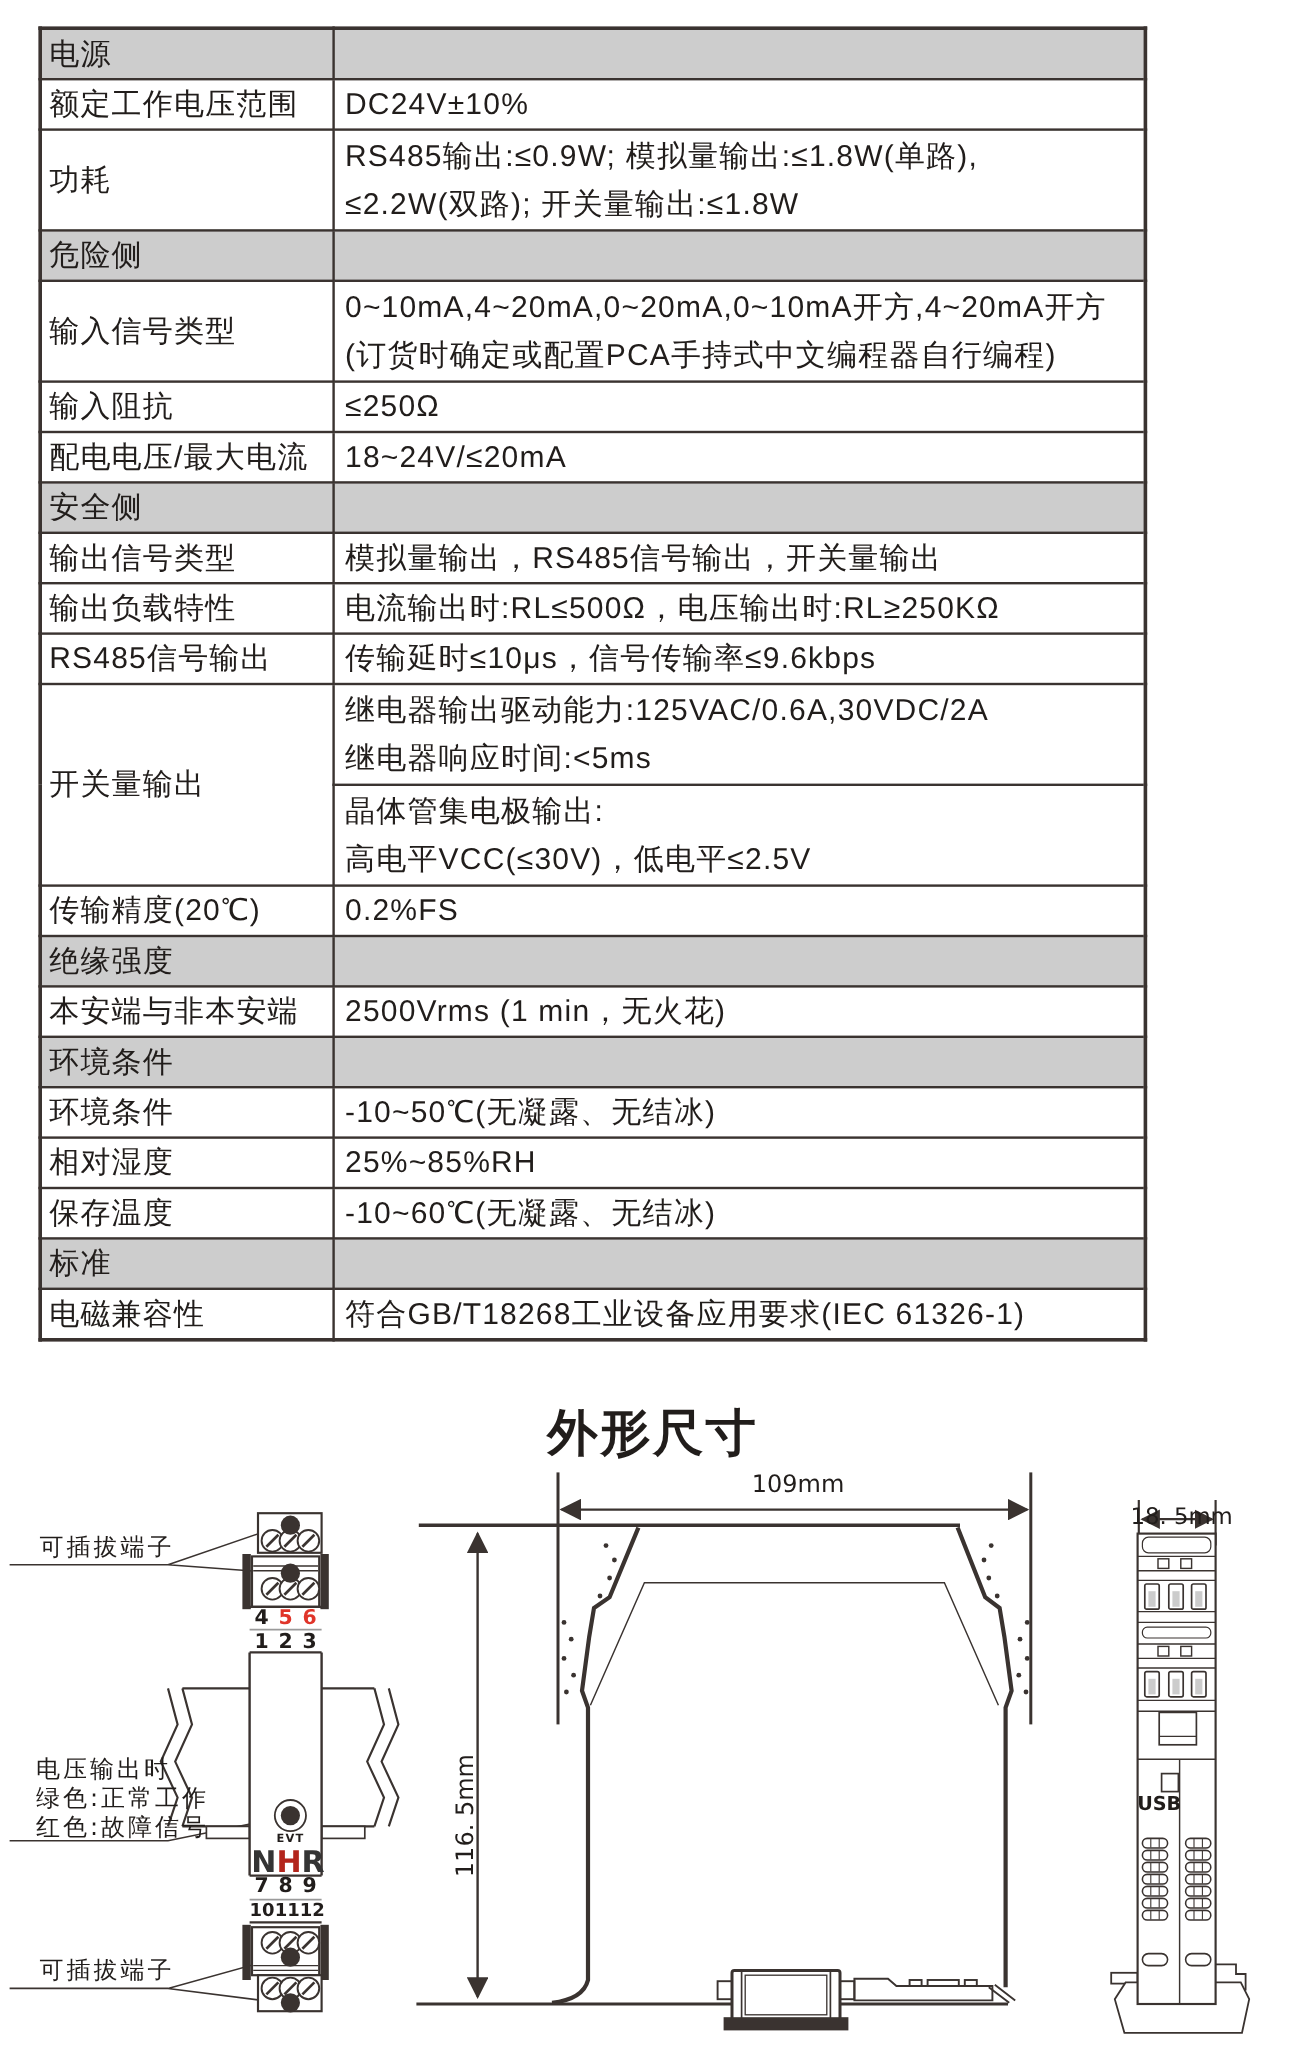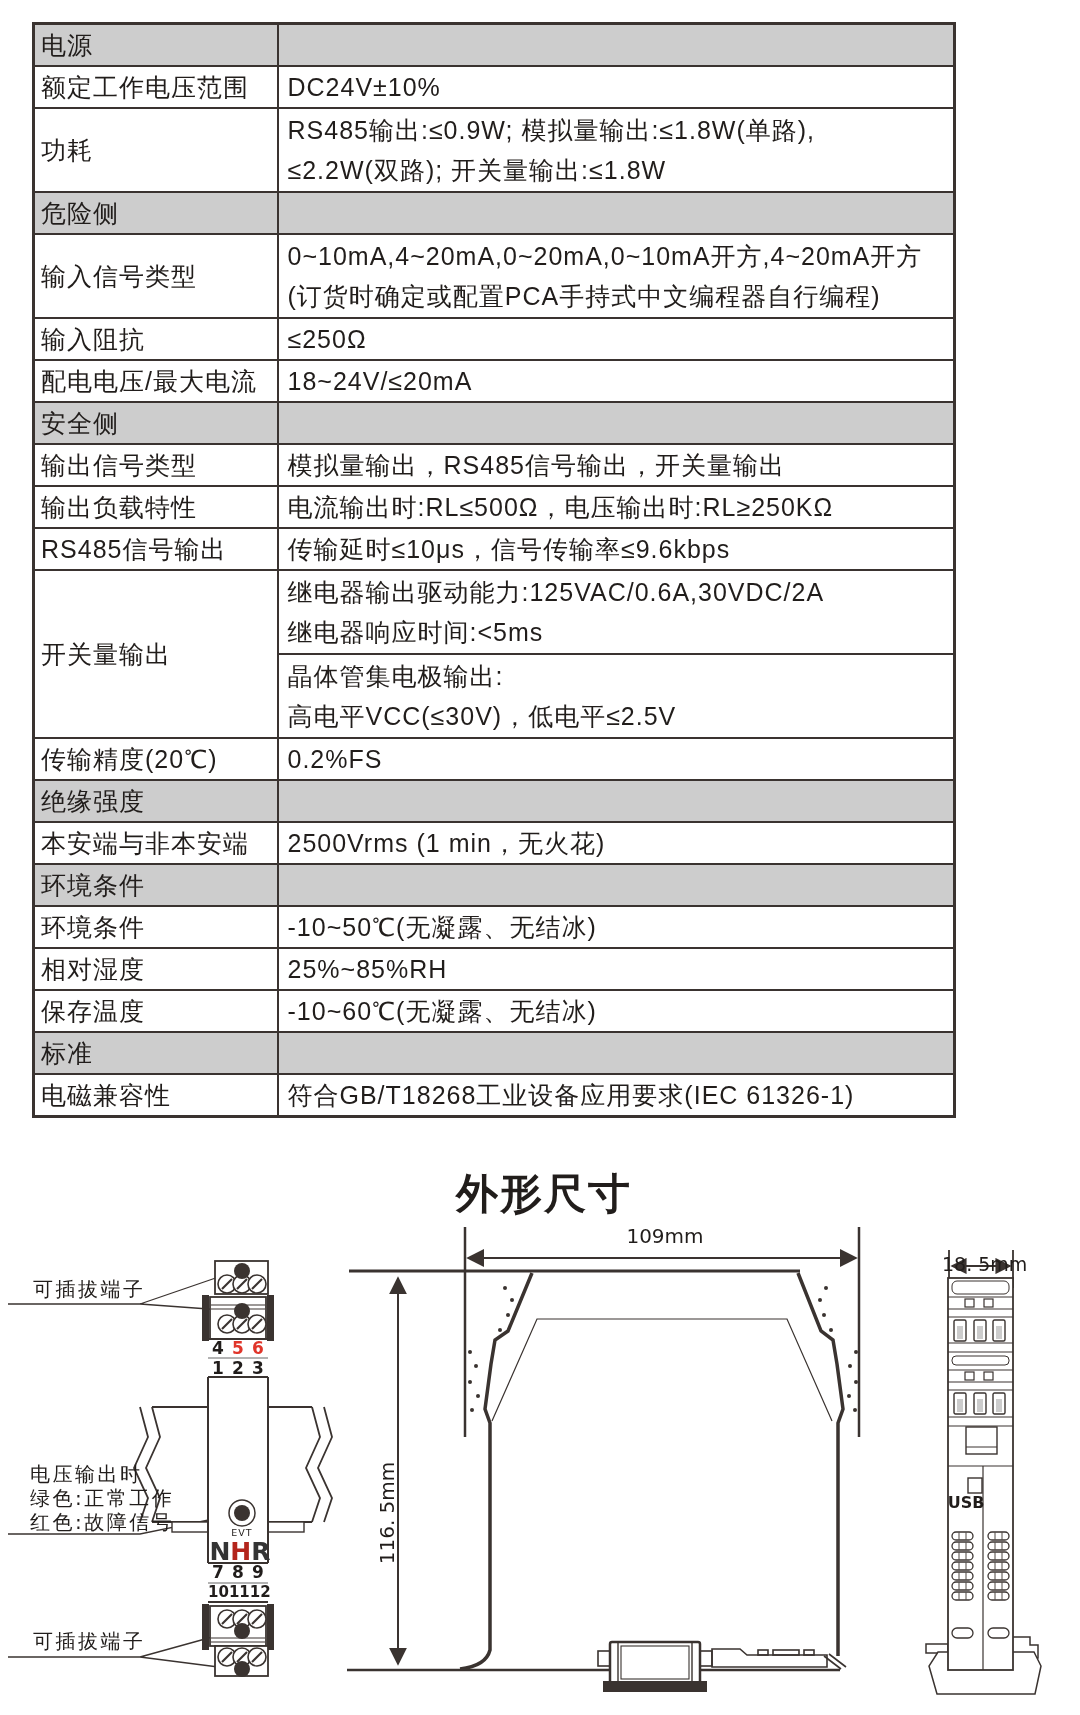--- a/index.html
+++ b/index.html
@@ -29,21 +29,21 @@
     letter-spacing:2px;white-space:nowrap;}
   .leader-label{font-size:20px;letter-spacing:2.5px;white-space:nowrap;}
   .lbl-plug-top{left:33px;top:1276px;}
   .lbl-indicator{left:30px;top:1462px;line-height:24px;}
   .lbl-plug-bot{left:33px;top:1628px;}
   .dim-label{font-size:20px;text-align:center;white-space:nowrap;}
   .lbl-109{left:620px;top:1224px;width:90px;}
   .lbl-116{left:321px;top:1502px;width:130px;height:22px;transform:rotate(-90deg);}
   .lbl-185{left:942px;top:1230px;width:80px;font-size:19px;margin-top:23px;}
   .lbl-usb{left:946px;top:1493px;width:40px;text-align:center;font-size:16px;font-weight:bold;}
-  .lbl-evt{left:226px;top:1527px;width:32px;text-align:center;font-size:9.5px;font-weight:normal;letter-spacing:1px;}
+  .lbl-evt{left:226px;top:1527px;width:32px;text-align:center;font-size:9.5px;font-weight:bold;letter-spacing:1px;}
   .logo{left:208px;top:1537px;width:64px;text-align:center;font-size:25px;font-weight:900;
     letter-spacing:0;color:#343434;}
   .logo .h{color:var(--logo-red);}
   .numstrip{left:208px;width:60px;height:19px;display:flex;justify-content:space-around;
     align-items:center;font-size:17px;font-weight:bold;line-height:1;}
   .numstrip span.red{color:var(--accent-red);}
   .ns1{top:1339px;}.ns2{top:1359px;}.ns3{top:1563px;}.ns4{top:1583px;font-size:15px;}
 
   svg{position:absolute;overflow:visible;}
   .ln{stroke:var(--line);fill:none;}

